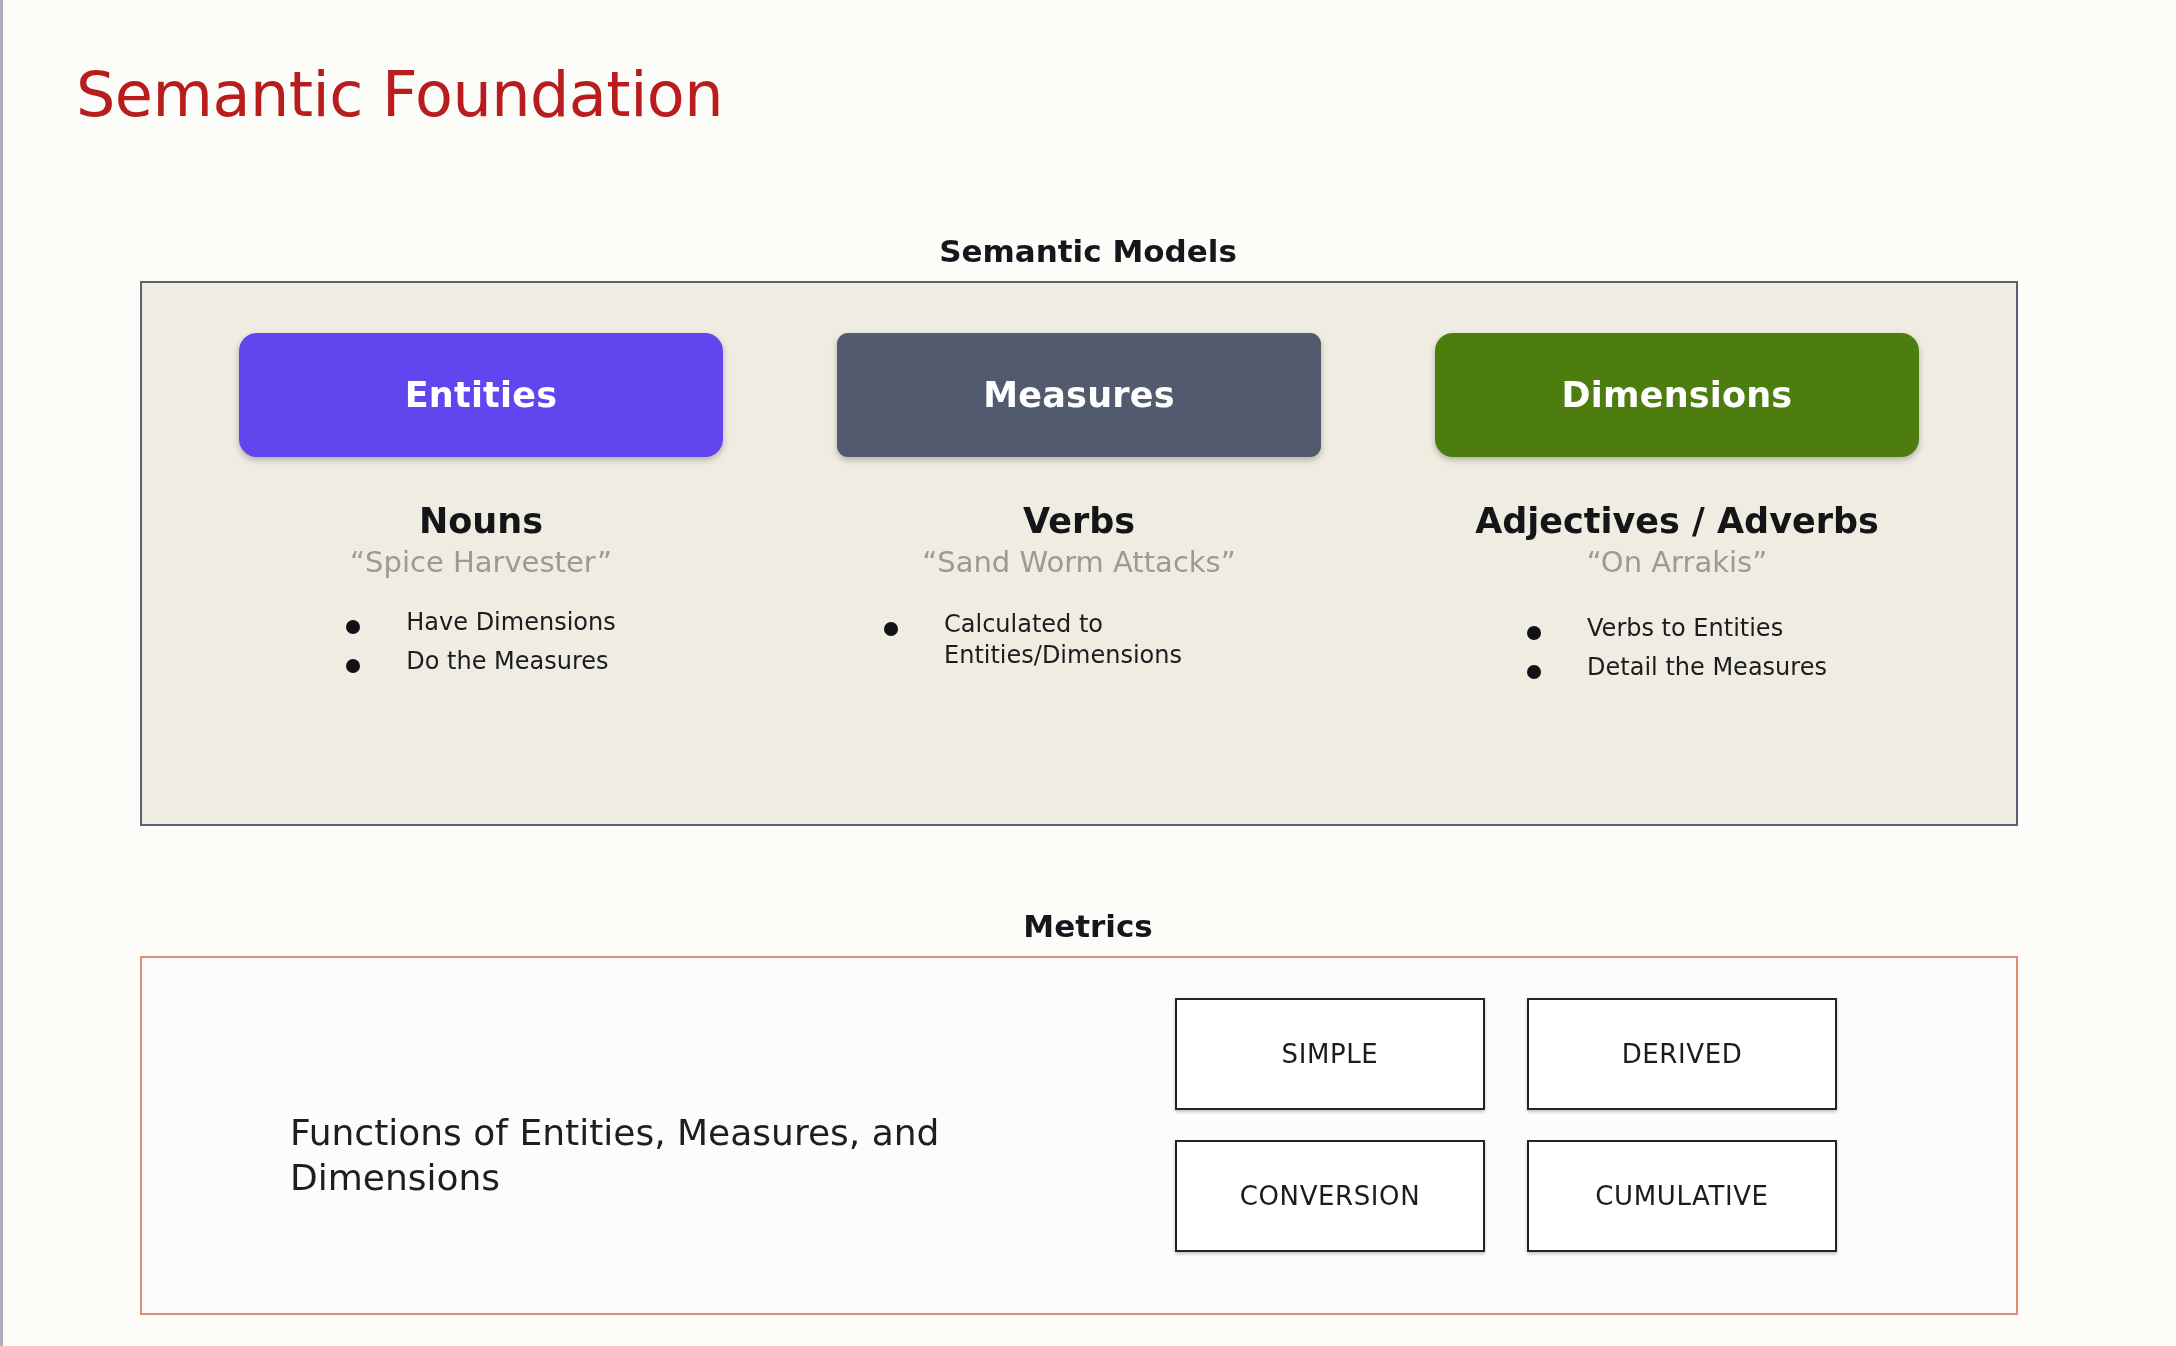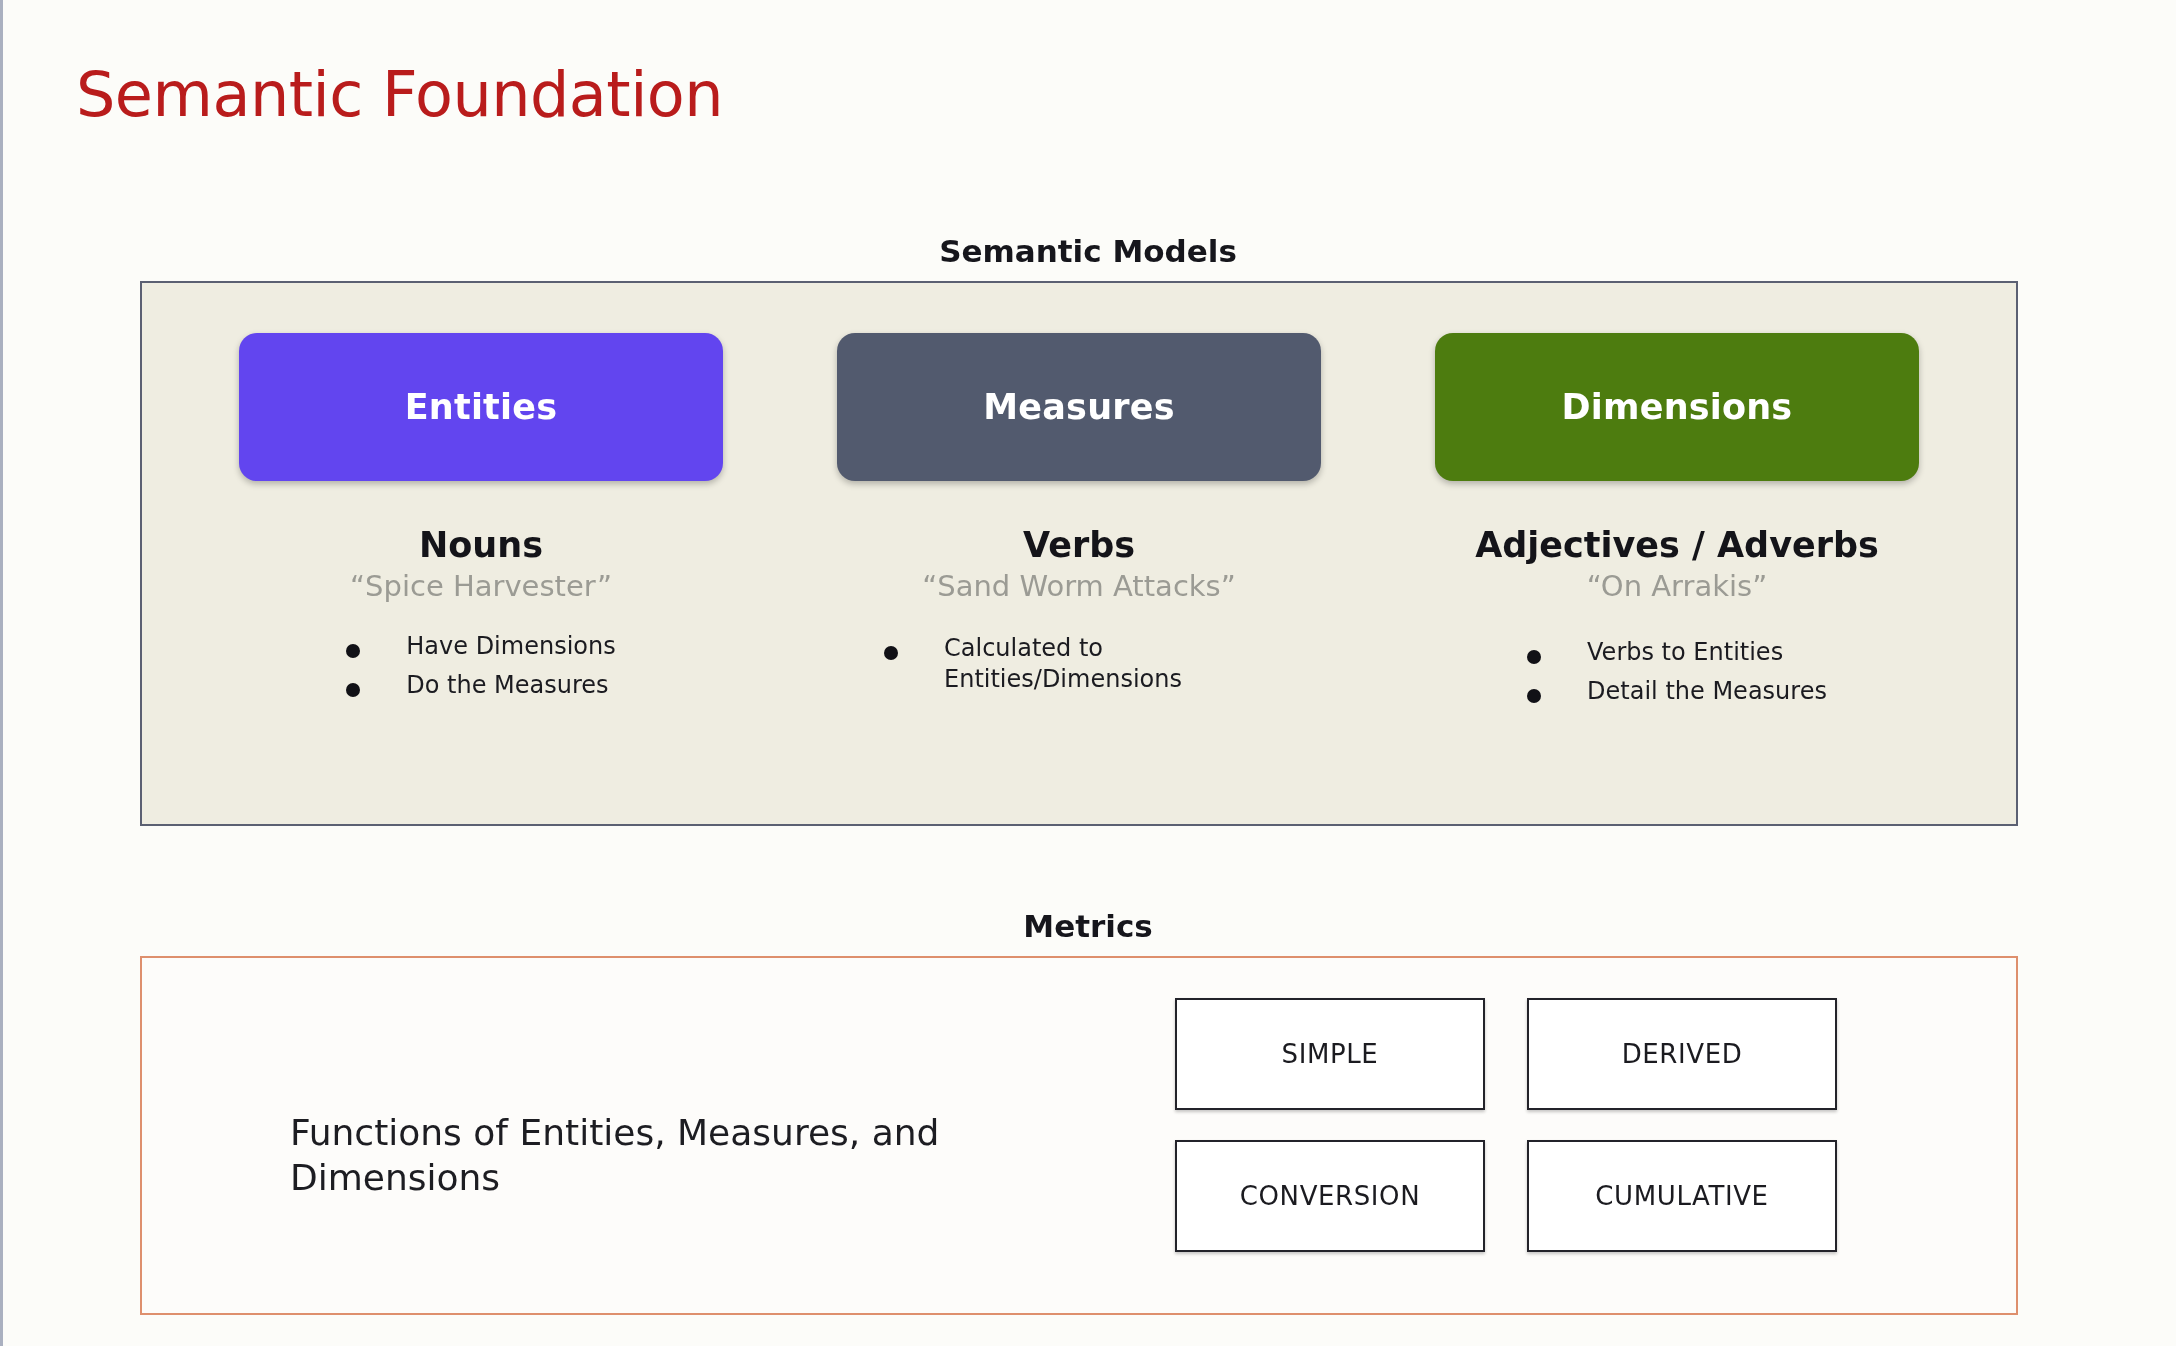--- a/index.html
+++ b/index.html
@@ -70,21 +70,21 @@
     flex: 1 1 0;
     display: flex;
     flex-direction: column;
     align-items: center;
     position: relative;
   }
 
   .pill {
     width: 484px;
     max-width: 100%;
-    height: 148px;
+    height: 124px;
     border-radius: 18px;
     display: flex;
     align-items: center;
     justify-content: center;
     box-shadow: 0 3px 6px rgba(0,0,0,0.25);
     box-sizing: border-box;
   }
   .pill-label {
     font-family: "DejaVu Sans", sans-serif;
     font-weight: bold;
@@ -219,21 +219,21 @@
           <span class="btxt">Have Dimensions</span>
         </li>
         <li>
           <span class="dot"></span>
           <span class="btxt">Do the Measures</span>
         </li>
       </ul>
     </div>
 
     <div class="sm-col col-measures">
-      <div class="pill" id="pill-measures" style="background: rgb(82, 90, 110);">
+      <div class="pill" id="pill-measures" style="background: rgb(82, 90, 110); border-radius: 11px;">
         <span class="pill-label">Measures</span>
       </div>
       <div class="col-headword">Verbs</div>
       <div class="col-example">“Sand Worm Attacks”</div>
       <ul class="bullets">
         <li>
           <span class="dot"></span>
           <span class="btxt" style="max-width:330px;">Calculated to Entities/Dimensions</span>
         </li>
       </ul>

